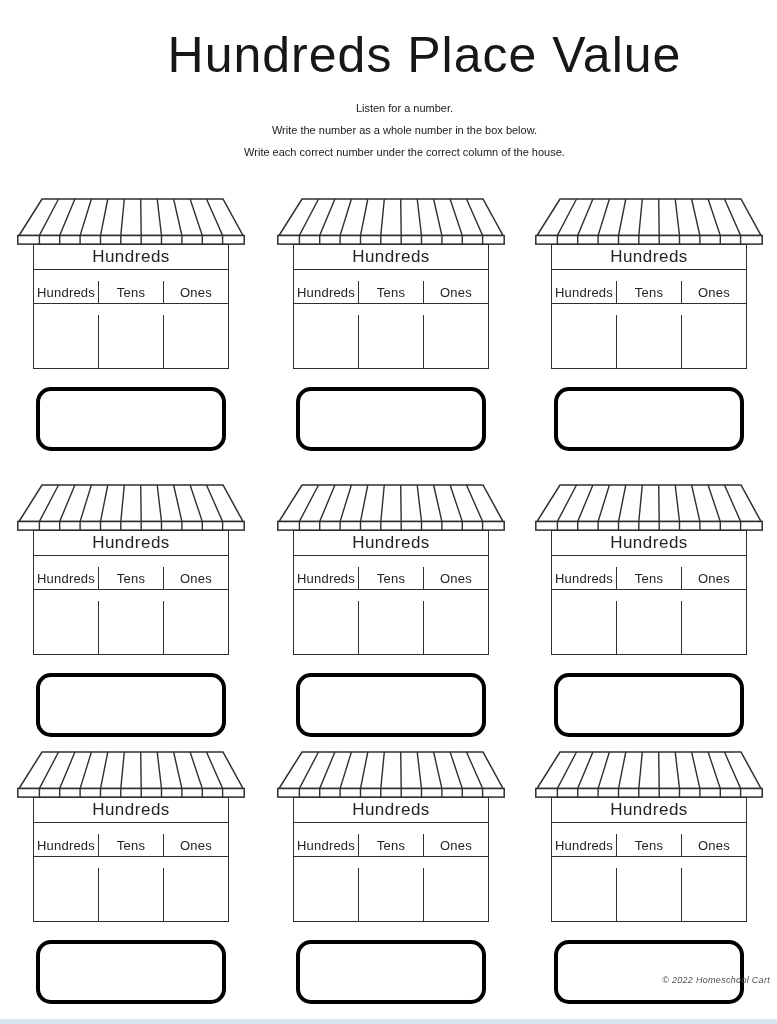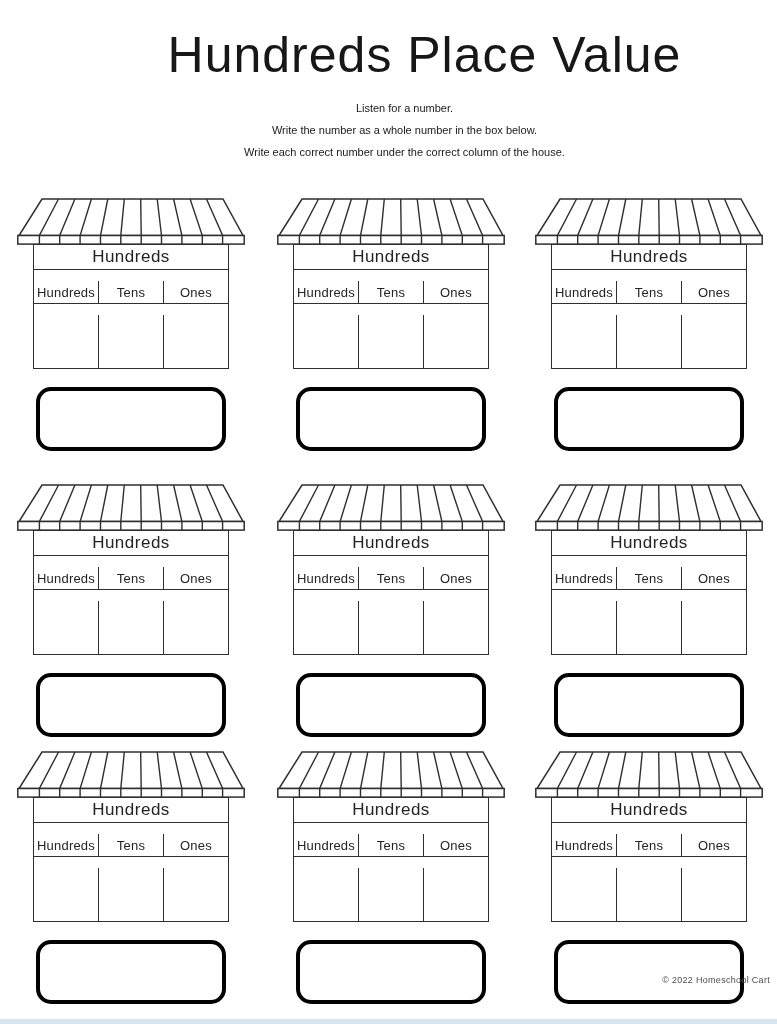--- a/index.html
+++ b/index.html
@@ -61,21 +61,21 @@
   .abox {
     position: absolute; left: 19px; top: 190px;
     width: 190px; height: 64px;
     border: 4.5px solid #000;
     border-radius: 15px;
     background: #fff;
     box-sizing: border-box;
   }
   .footer {
     position: absolute; top: 975px; right: 7px;
-    font-size: 9px; color: #4f4f4f; letter-spacing: 0.3px;
+    font-size: 9px; color: #4f4f4f; letter-spacing: 0.3px; font-style: italic;
   }
   .bottom-strip {
     position: absolute; bottom: 0; left: 0;
     width: 777px; height: 5px;
     background: #d8e5ef;
   }
 </style>
 </head>
 <body>
 

